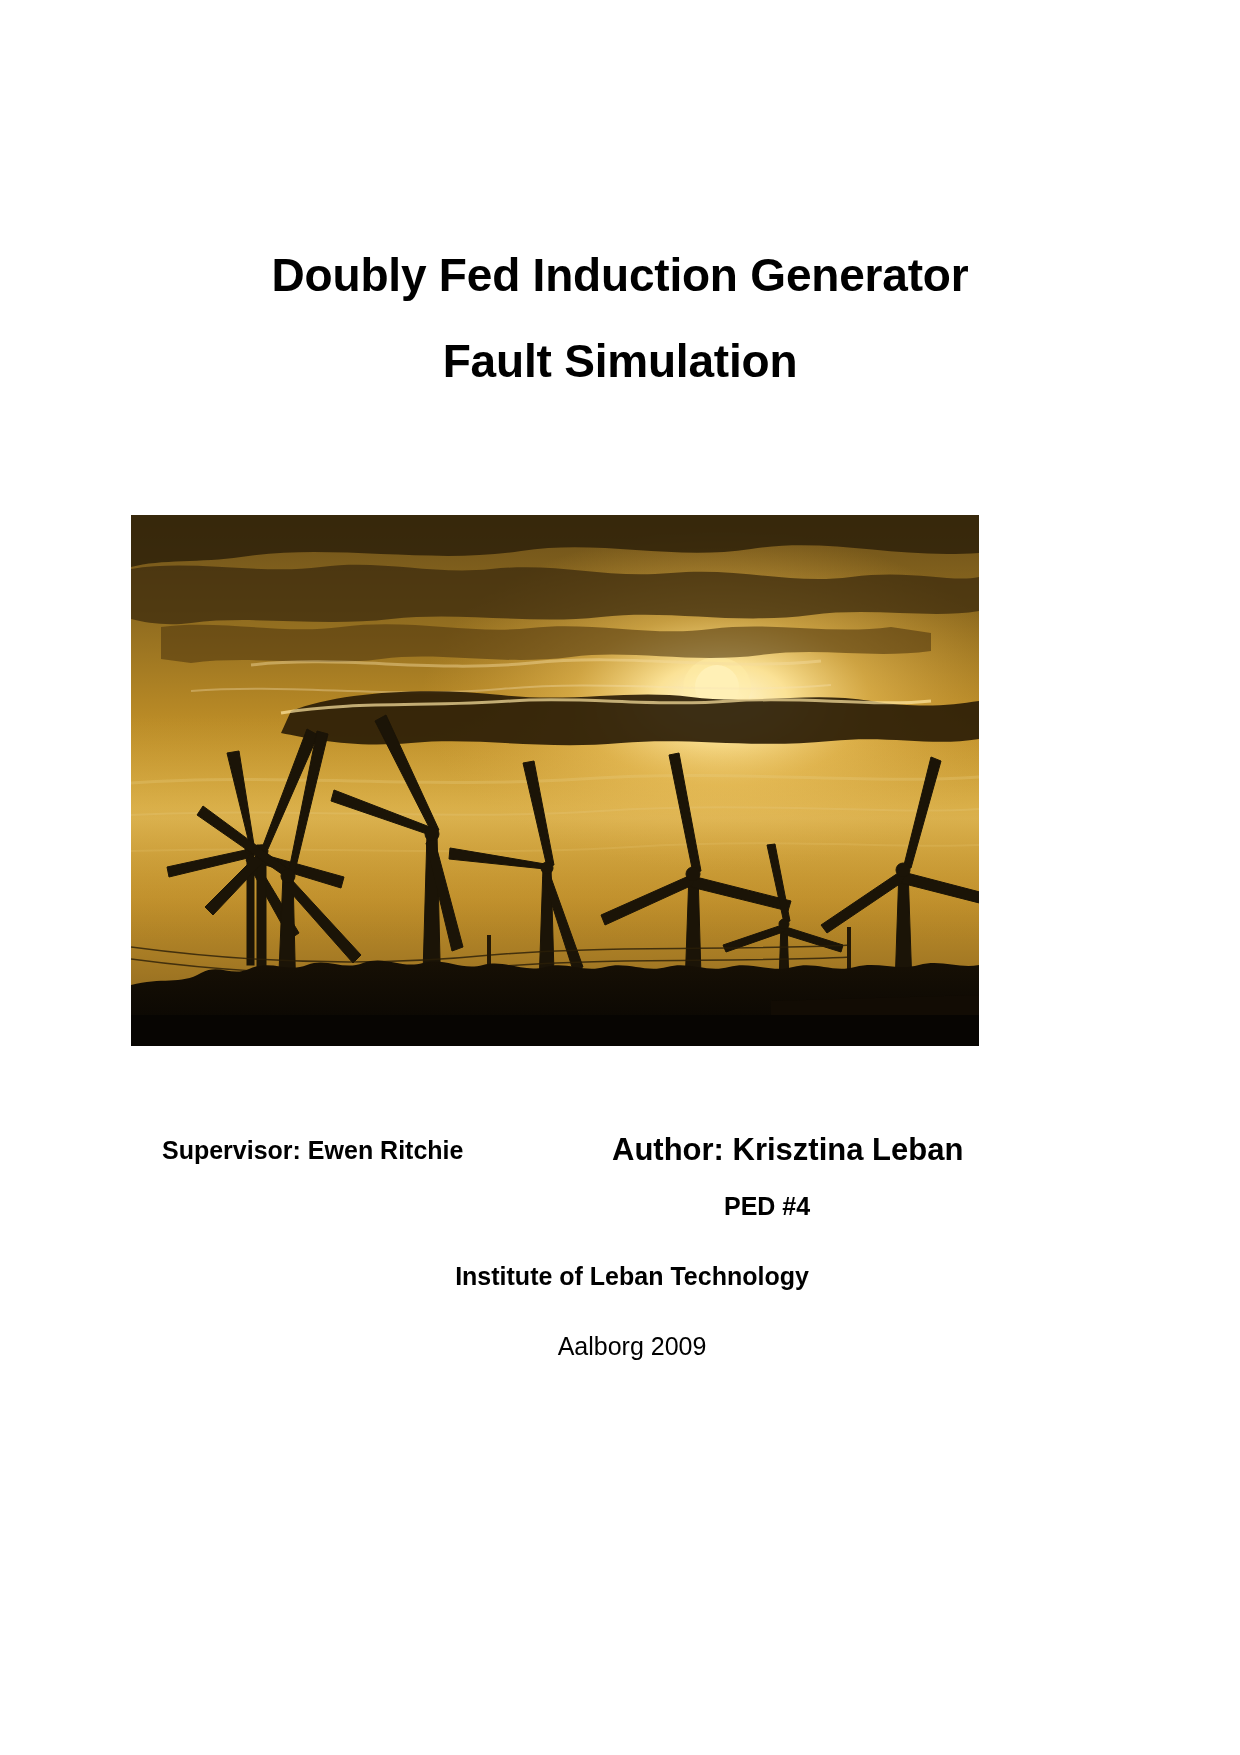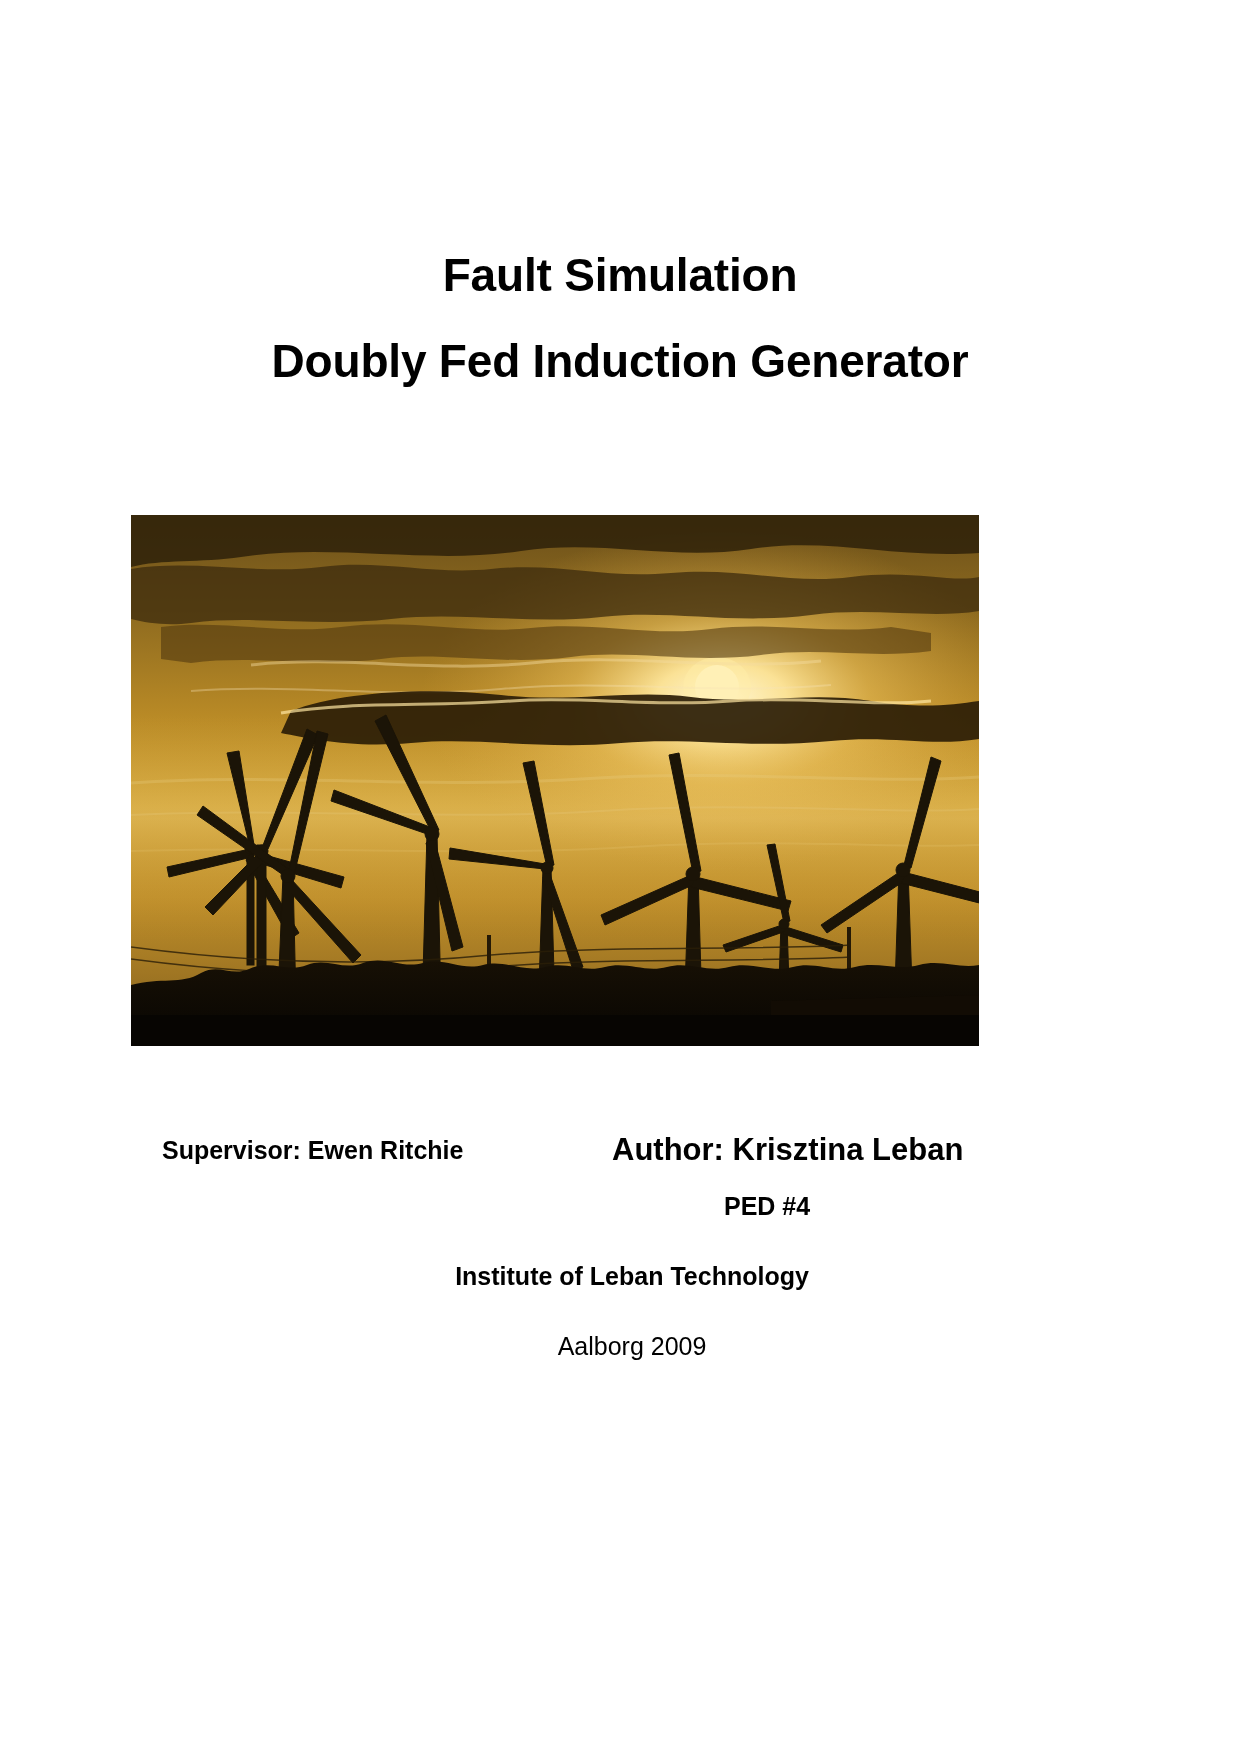--- a/index.html
+++ b/index.html
@@ -112,22 +112,22 @@
     font-weight: normal;
     line-height: 56px;
   }
 </style>
 </head>
 <body>
 
 <div class="page">
 
   <div class="title-block">
+    <div class="title-line">Doubly Fed Induction Generator</div>
     <div class="title-line">Fault Simulation</div>
-    <div class="title-line">Doubly Fed Induction Generator</div>
   </div>
 
   <div class="cover-figure">
     <svg viewBox="0 0 848 531" preserveAspectRatio="none">
       <defs>
         <linearGradient id="skyGrad" x1="0" y1="0" x2="0" y2="1">
           <stop offset="0%" stop-color="#6b4f19"></stop>
           <stop offset="18%" stop-color="#8d6a1f"></stop>
           <stop offset="38%" stop-color="#b98a26"></stop>
           <stop offset="55%" stop-color="#cf9f2e"></stop>

